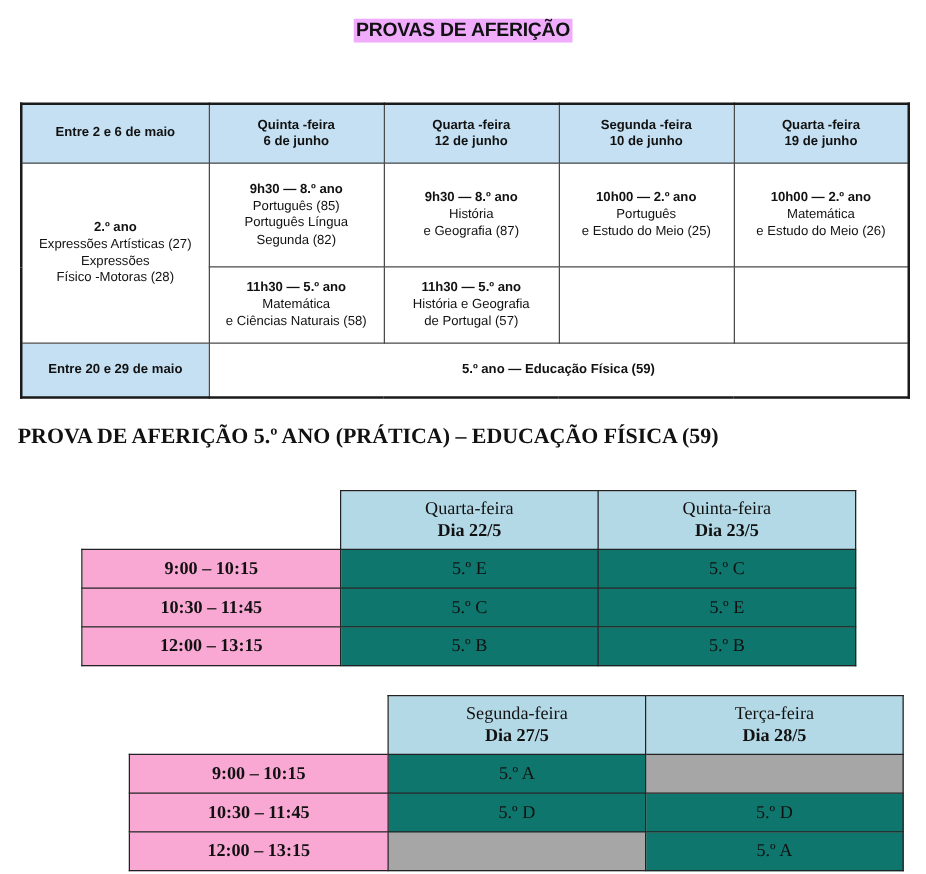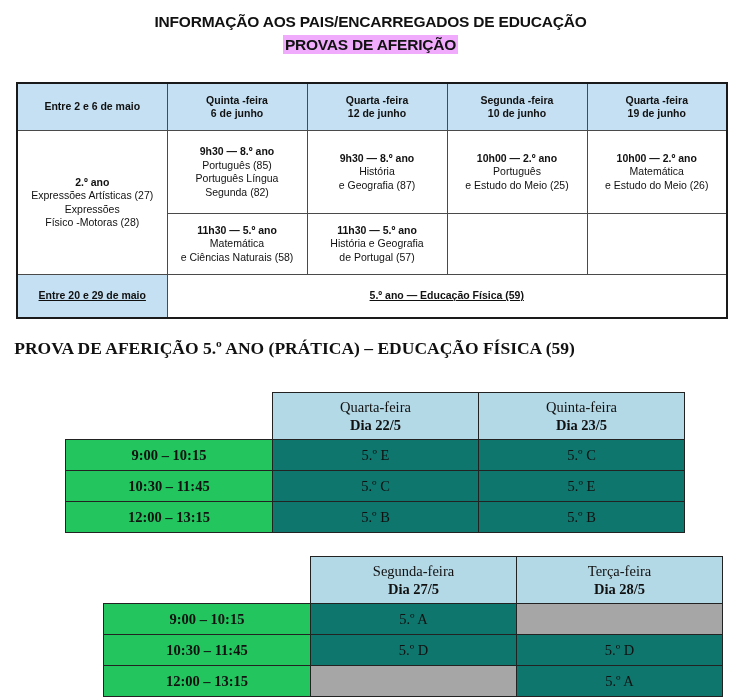--- a/index.html
+++ b/index.html
@@ -76,21 +76,20 @@
     font-weight: bold;
   }
   td.tall {
     height: 74px;
   }
   td.mid {
     height: 52px;
   }
   td.lastrow {
     height: 34px;
-    text-decoration: underline;
   }
   .b {
     font-weight: bold;
   }
 
   
   .section-heading {
     position: absolute;
     left: 0;
     top: 338px;
@@ -136,35 +135,34 @@
     background: transparent;
   }
   table.sched td.dayhdr {
     background: #b3d8e6;
     height: 44px;
     line-height: 18px;
   }
   table.sched td.dayhdr .day-name { font-weight: normal; display: block; }
   table.sched td.dayhdr .day-date { font-weight: bold; display: block; }
   table.sched td.timecell {
-    background: #22c55e;
+    background: #f9a8d4;
     font-weight: bold;
   }
   table.sched td.gray {
     background: #a6a6a6;
   }
   table.sched td.val {
     background: #0f766e;
   }
 </style>
 </head>
 <body>
 
 <div class="title-block">
-  <div class="title-line-1">INFORMAÇÃO AOS PAIS/ENCARREGADOS DE EDUCAÇÃO</div>
   <div class="title-line-2">PROVAS DE AFERIÇÃO</div>
 </div>
 
 <div class="main-table-wrap">
   <table class="main-table">
     <colgroup>
       <col style="width:150px">
       <col style="width:140px">
       <col style="width:140px">
       <col style="width:140px">

